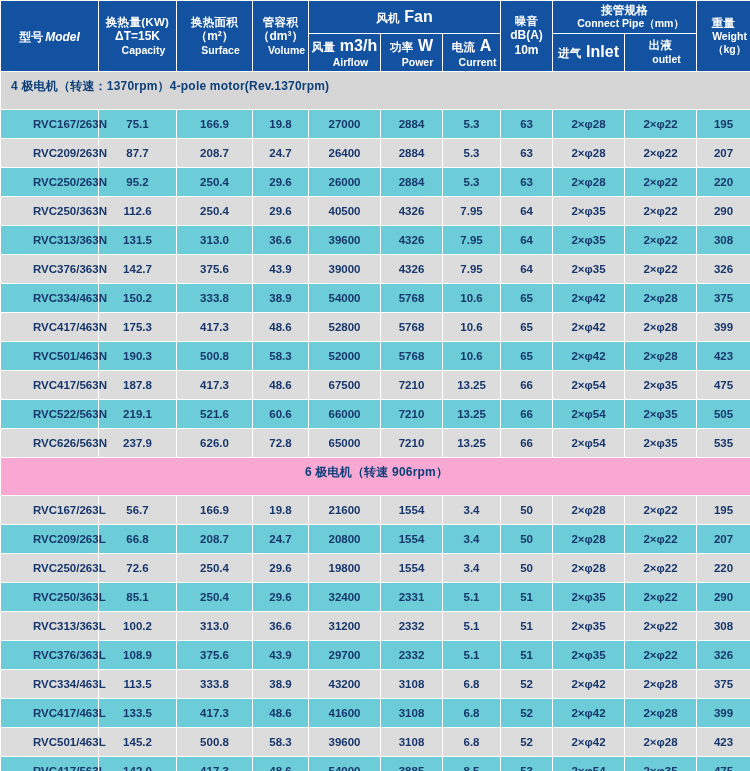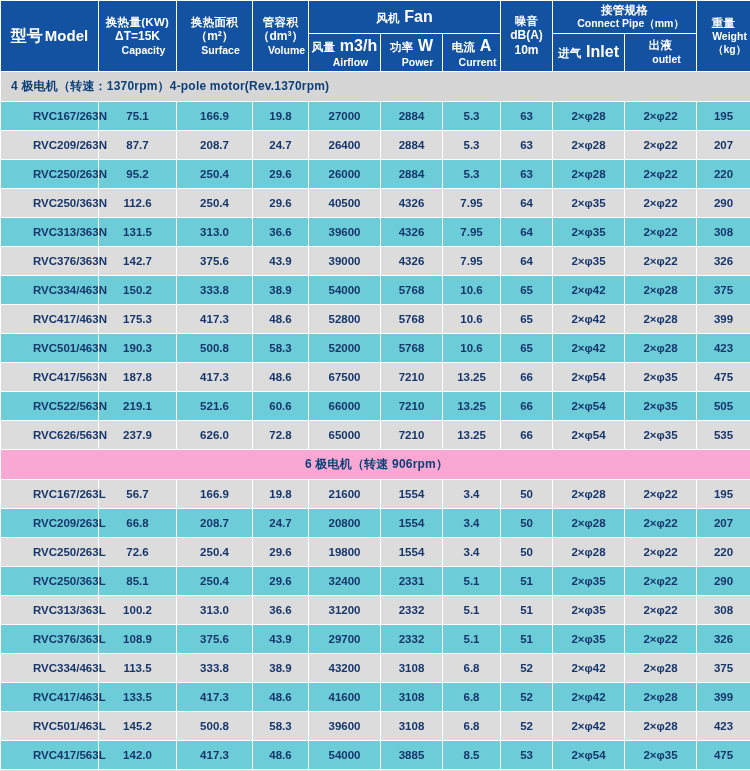--- a/index.html
+++ b/index.html
@@ -43,34 +43,35 @@
     font-size: 12px;
   }
   .hdr-inline-en {
     font-size: 16px;
     font-weight: bold;
   }
   .hdr-model {
     text-align: center;
   }
   .hdr-model .cn {
-    font-size: 16px;
+    font-size: 12px;
   }
   .hdr-model .en {
-    font-size: 15px;
+    font-size: 12px;
     margin-left: 2px;
+    font-style: italic;
   }
   .nowrap { white-space: nowrap; }
 
   
   tr.section-row td {
     font-size: 12px;
     font-weight: bold;
     color: #0d3f78;
-    padding: 6px 8px 6px 10px;
+    padding: 6px 8px 14px 10px;
     border: 1px solid #ffffff;
     text-align: left;
     letter-spacing: .2px;
   }
   tr.section-4p td { background: #d6d6d6; }
   tr.section-6p td { background: #f9a8d4; text-align: center; }
 
   
   tr.data-row td {
     font-size: 11.5px;

